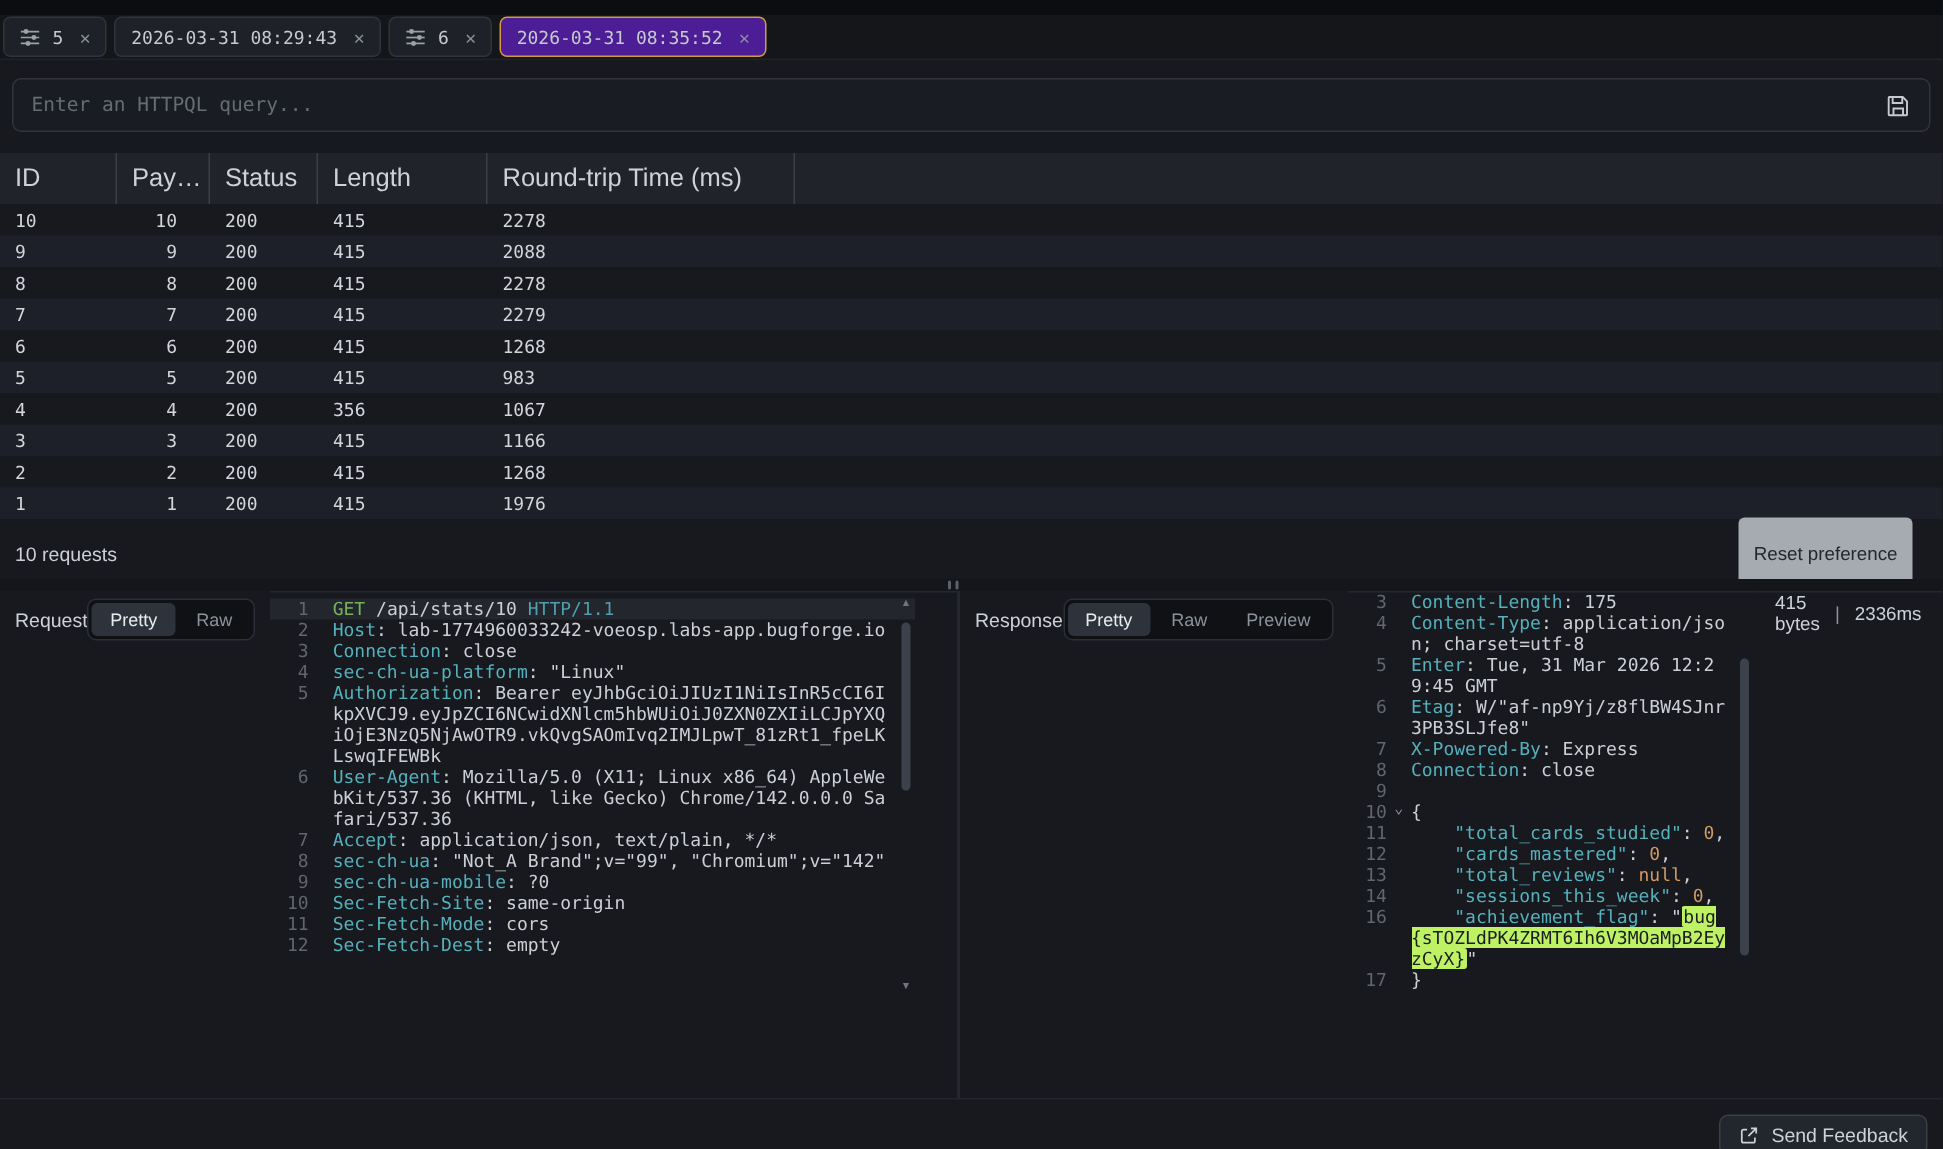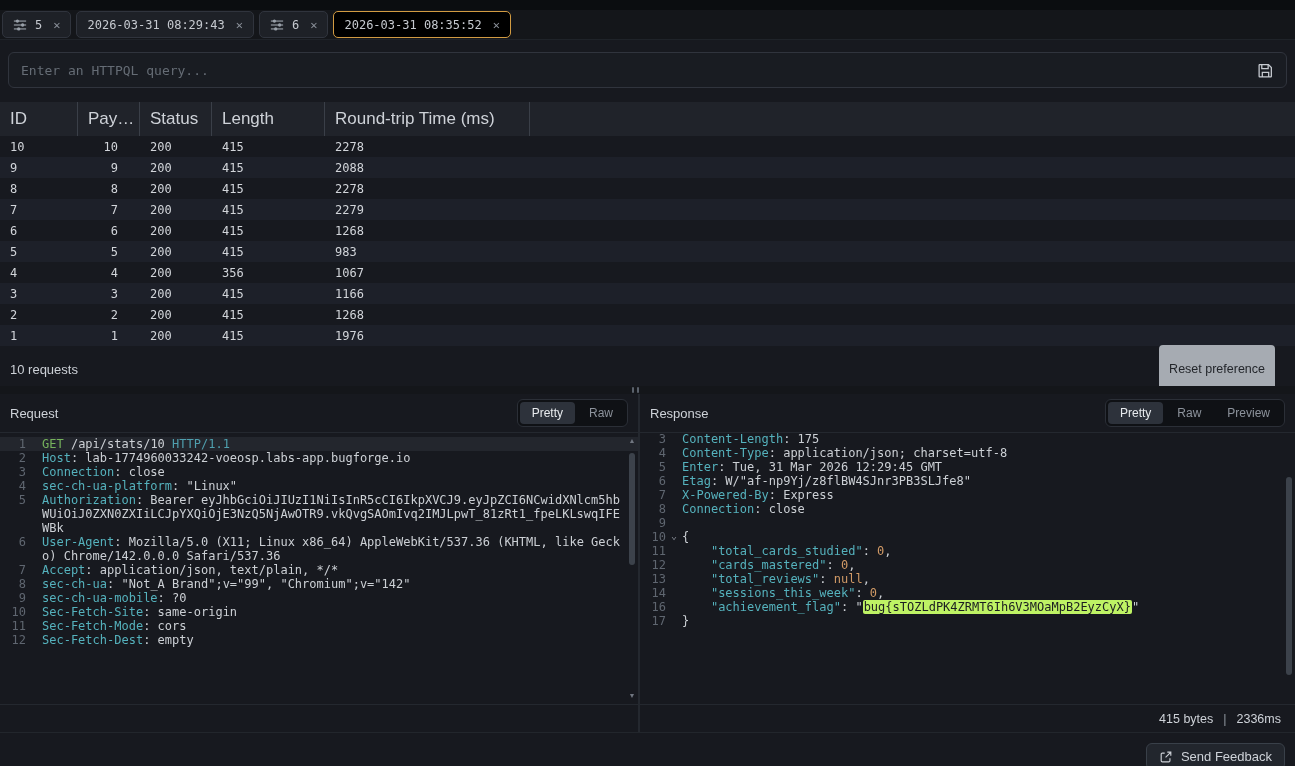--- a/index.html
+++ b/index.html
@@ -1,21 +1,21 @@
 <!DOCTYPE html>
 <html><head>
 <meta charset="utf-8">
 <style>
 *{box-sizing:border-box;margin:0;padding:0}
 html,body{width:1295px;height:766px}
 body{background:#17191f;overflow:hidden;font-family:"Liberation Sans",sans-serif;color:#ccd0d6;position:relative}
 .top-strip{height:10px;background:#0b0d10}
 .tab-bar{height:30px;background:#14161a;border-bottom:1px solid #1f2329;display:flex;align-items:center;gap:5px;padding-left:2px}
 .tab{display:inline-flex;align-items:center;gap:8px;height:27px;padding:0 10px;background:#1e2127;border:1px solid #30343d;border-radius:5px;color:#c6cad0;font:12px "DejaVu Sans Mono",monospace;cursor:pointer}
-.tab.active{border-color:#d29b42;background:#000000}
+.tab.active{border-color:#d29b42;background:#4c1d95}
 .tab-icon{display:inline-flex;align-items:center}
 .tab-close{color:#8b919a;font-size:12px;margin-left:3px;cursor:pointer}
 .query-bar{height:36px;margin:12px 8px 0;background:#191c22;border:1px solid #30343d;border-radius:6px;display:flex;align-items:center;padding:0 12px}
 .query-input{flex:1;background:transparent;border:none;outline:none;color:#f0abfc;font:13px "DejaVu Sans Mono",monospace}
 .query-input::placeholder{color:#656c75}
 .save-icon{display:inline-flex;align-items:center;cursor:pointer}
 .thead{margin-top:14px;height:34px;background:#20232a;display:flex;align-items:stretch;font-size:17px;color:#ced2d8}
 .hcell{display:flex;align-items:center;padding-left:10px;border-right:1px solid #3a3f48;cursor:pointer}
 .hcell.c0{width:78px}.hcell.c1{width:62px}.hcell.c2{width:72px}.hcell.c3{width:113px}.hcell.c4{width:205px}
 .hfill{flex:1}
@@ -23,21 +23,21 @@
 .trow{height:21px;display:flex;align-items:center;font:12px "DejaVu Sans Mono",monospace;color:#d2d5da;cursor:pointer}
 .trow.alt{background:#1d2029}
 .tcell{padding-left:10px}
 .tcell.c0{width:78px}.tcell.c1{width:62px;text-align:right;padding-left:0;padding-right:22px}.tcell.c2{width:72px}.tcell.c3{width:113px}.tcell.c4{width:205px}
 .status-bar{margin-top:6px;height:34px;display:flex;align-items:center;justify-content:space-between;padding:0 20px 0 10px;font-size:13px}
 .reset-btn{background:#a6abb2;color:#23262b;border:none;border-radius:4px;padding:17px 10px;font:12.5px "Liberation Sans",sans-serif;cursor:pointer}
 .splitter{height:8px;background:#14161a;position:relative;cursor:row-resize}
 .drag-handle{position:absolute;left:632px;top:1px;display:flex;gap:3px}
 .drag-handle i{display:block;width:2px;height:6px;background:#5a616b;border-radius:1px}
 .panels{height:338px;display:flex}
-.panel{display:flex;flex-direction:column}
+.panel{display:flex;flex-direction:row}
 .panel.left{width:640px;border-right:2px solid #24282f}
 .panel.right{flex:1}
 .panel-header{height:38px;display:flex;align-items:center;justify-content:space-between;padding:0 10px}
 .panel-title{font-size:13px;color:#ced2d8}
 .vgroup{display:flex;background:#0f1115;border:1px solid #2b2f37;border-radius:6px;padding:2px;gap:2px}
 .vtab{font:12px "Liberation Sans",sans-serif;color:#8d939c;background:transparent;border:none;border-radius:4px;padding:4px 12px;cursor:pointer}
 .vtab.active{background:#2d323b;color:#e8ebee}
 .code-wrap{height:272px;border-top:1px solid #24282f;overflow:hidden;position:relative;padding-top:4px}
 .code-wrap.res .code-inner{margin-top:-5px}
 .cline{display:flex;line-height:18.2px;font:12px "DejaVu Sans Mono",monospace}

